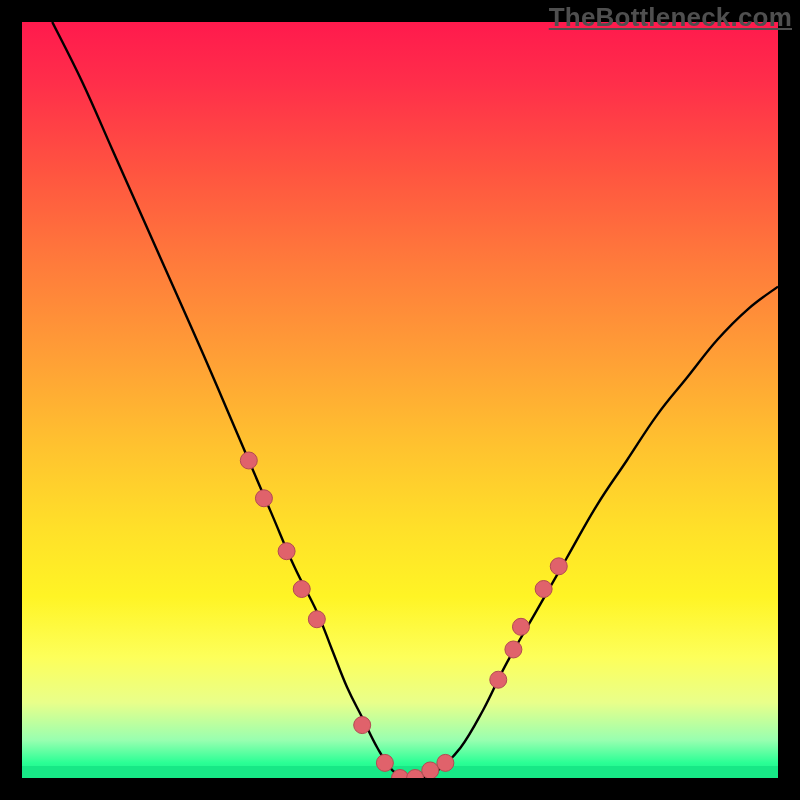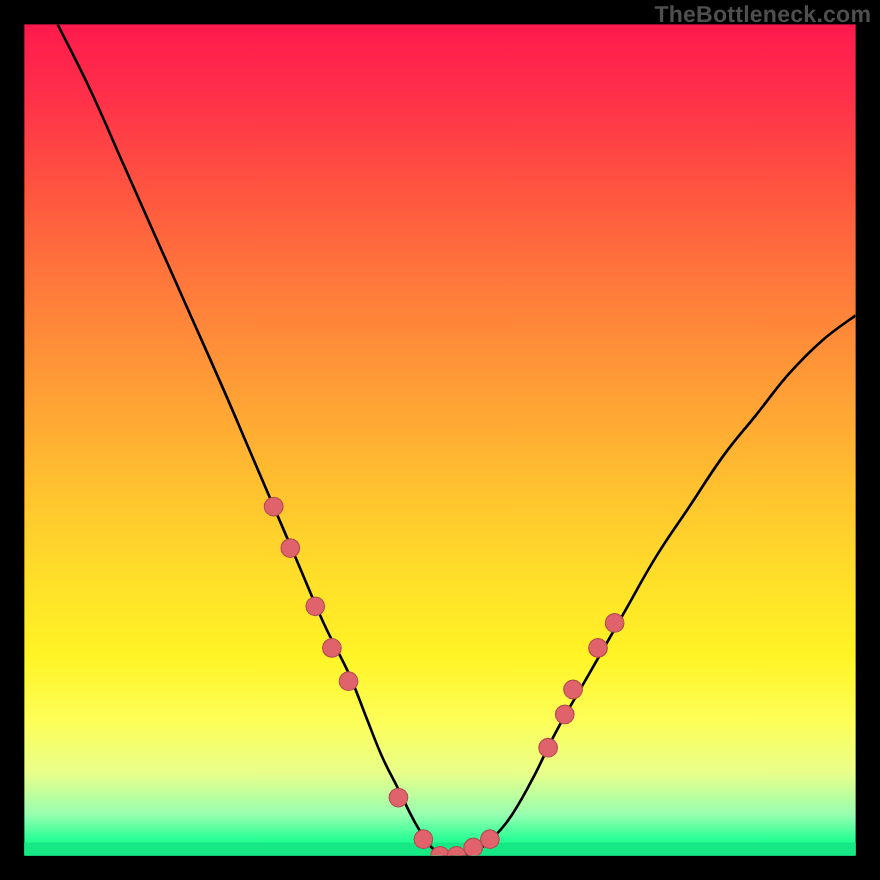--- a/index.html
+++ b/index.html
@@ -42,25 +42,26 @@
       #98ffb0 95%,
       #2aff95 98%,
       #17e886 100%
     );
   }
   .watermark {
     position: absolute;
     top: 2px;
     right: 8px;
     color: #4f4f4f;
-    font-size: 21px;
+    font-size: 26px;
     font-weight: 600;
     letter-spacing: 0.2px;
     z-index: 5;
     user-select: none;
+    text-decoration: underline;
   }
   svg.curve {
     position: absolute;
     inset: 0;
     width: 756px;
     height: 756px;
   }
   .curve path.line {
     fill: none;
     stroke: #000;

